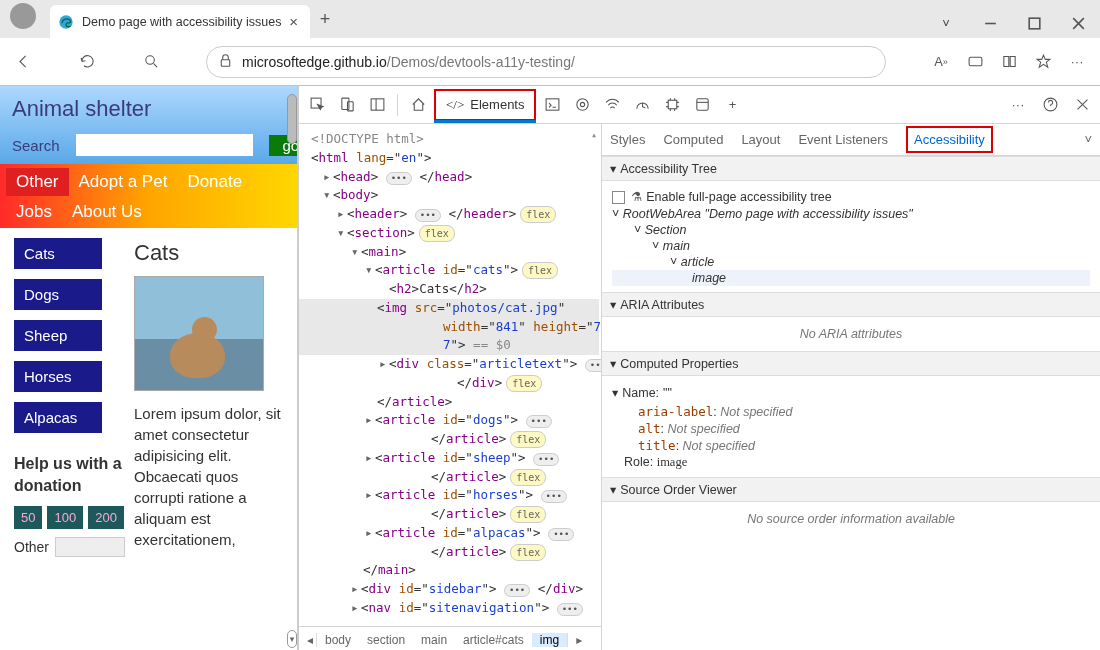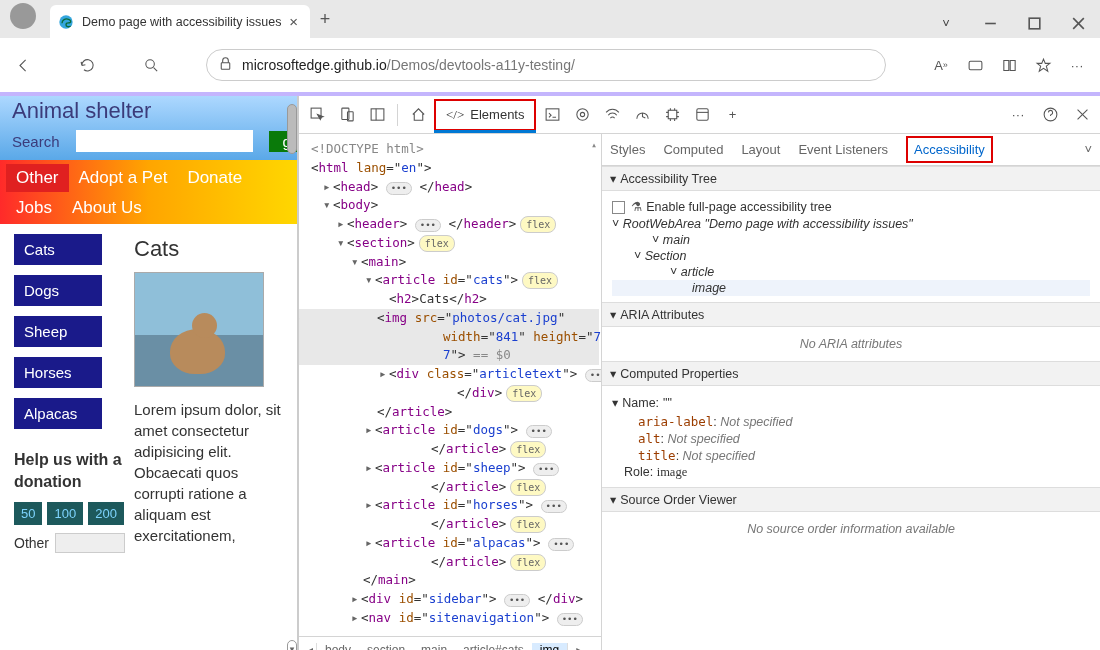--- a/index.html
+++ b/index.html
@@ -9,48 +9,48 @@
   .titlebar { height: 38px; background: #e8e8e8; display: flex; align-items: flex-end; }
   .profile { width: 26px; height: 26px; border-radius: 50%; background: #999; margin: 0 10px 6px 10px; align-self: center; }
   .tab { background: #fff; height: 33px; border-radius: 6px 6px 0 0; display: flex; align-items: center; padding: 0 8px; min-width: 260px; margin-left: 4px; }
   .tab svg { width: 16px; height: 16px; margin-right: 8px; }
   .tab-title { flex: 1; font-size: 12.5px; color: #333; white-space: nowrap; overflow: hidden; }
   .tab-close { font-size: 15px; color: #555; padding: 0 4px; }
   .newtab { width: 30px; text-align: center; font-size: 18px; color: #555; align-self: center; }
   .window-controls { margin-left: auto; display: flex; }
   .window-controls div { width: 44px; height: 30px; display: flex; align-items: center; justify-content: center; color: #444; }
 
-  .addressbar { height: 58px; background: #fff; display: flex; align-items: center; padding: 0 6px; border-bottom: 4px solid #c4b5fd; gap: 30px; }
+  .addressbar { height: 48px; background: #fff; display: flex; align-items: center; padding: 0 6px; border-bottom: 1px solid #c4b5fd; gap: 30px; }
   .iconbtn { width: 34px; height: 34px; display: flex; align-items: center; justify-content: center; color: #555; border-radius: 4px; }
   .urlbox { flex: 1; height: 32px; border: 1px solid #ccc; border-radius: 16px; display: flex; align-items: center; padding: 0 10px; margin: 0 8px; }
   .lock { color: #666; margin-right: 8px; }
   .url { font-size: 14px; color: #777; }
   .url .dark { color: #222; }
   .right-icons { display: flex; }
 
   .content { display: flex; height: calc(650px - 38px - 46px); }
 
   
   .page { width: 297px; overflow: hidden; position: relative; }
-  .page-head { background: linear-gradient(#add8ff,#5aa8e8); padding: 2px 12px 8px; }
+  .page-head { background: linear-gradient(#add8ff,#5aa8e8); padding: 10px 12px 8px; }
   .page-title { font-size: 22px; color: #3b3b7a; font-weight: 400; }
-  .search-row { display: flex; align-items: center; margin-top: 6px; gap: 16px; }
+  .search-row { display: flex; align-items: center; margin-top: 12px; gap: 16px; }
   .search-lbl { color: #3b3b7a; font-size: 15px; }
   .search-inp { flex: 1; height: 22px; background: #fff; border: none; }
   .go { background: #0a7a0a; color: #fff; border: none; padding: 2px 14px; font-size: 15px; }
   .nav { background: linear-gradient(90deg,#ff2a2a,#ffa500 50%,#ffd700); display: flex; flex-wrap: wrap; padding: 4px 6px 2px; }
   .nav a { color: #fff; font-size: 17px; padding: 4px 10px; }
   .nav a.active { background: #e02020; }
   .nav-row2 { width: 100%; display: flex; padding-top: 2px; }
   .page-body { display: flex; }
   .sidecol { width: 128px; padding: 10px 0 0 14px; }
   .animal-nav div { background: #1a1a8a; color: #fff; padding: 7px 10px; margin-bottom: 10px; font-size: 15px; width: 88px; }
   .help { font-size: 16px; font-weight: 700; margin-top: 20px; line-height: 1.35; }
   .donate-btns { display:flex; gap:5px; margin-top:10px; }
-  .donate-btns span { background:#1d595c; color:#7dd3fc; padding:4px 7px; font-size:13px; }
+  .donate-btns span { background:#1d595c; color:#f9a8d4; padding:4px 7px; font-size:13px; }
   .other-row { margin-top:8px; font-size:14px; display:flex; align-items:center; gap:6px;}
   .other-row input { width:70px; height:20px; background:#eee; border:1px solid #ccc; }
   .maincol { flex: 1; padding: 12px 6px 0 6px; }
   .maincol h2 { font-size: 22px; font-weight: 400; margin-bottom: 10px; }
   .catimg { width: 130px; height: 115px; background: linear-gradient(#8fbfd9 55%, #6a8fa5 55%); border:1px solid #aaa; position:relative; overflow:hidden; }
   .cat-shape { position:absolute; width:55px; height:45px; background:#b88b5c; border-radius:50% 50% 45% 45%; bottom:12px; left:35px; }
   .cat-shape::before { content:""; position:absolute; width:25px; height:25px; background:#b88b5c; border-radius:50%; top:-16px; left:22px; }
   .lorem { font-size: 15px; margin-top: 12px; line-height: 1.4; }
 
   
@@ -370,22 +370,22 @@
           <span class="chev">˅</span>
         </div>
 
         <div class="section-head">
             <span>▾</span>
             <span>Accessibility Tree</span>
           </div>
         <div class="section-body">
           <div style="padding:2px 0"><span class="cb"></span><span class="flask">⚗</span><span>Enable full-page accessibility tree</span></div>
           <div class="tree-row" style="padding-left:0">˅ <span class="lbl">RootWebArea "Demo page with accessibility issues"</span></div>
+          <div class="tree-row" style="padding-left:22px">˅ <span class="lbl">Section</span></div>
           <div class="tree-row" style="padding-left:40px">˅ <span class="lbl">main</span></div>
-          <div class="tree-row" style="padding-left:22px">˅ <span class="lbl">Section</span></div>
           <div class="tree-row" style="padding-left:58px">˅ <span class="lbl">article</span></div>
           <div class="tree-row" style="padding-left:80px; background:#eef3fb;"><span class="lbl">image</span></div>
         </div>
 
         <div class="section-head">
             <span>▾</span>
             <span>ARIA Attributes</span>
           </div>
         <div class="section-body empty">No ARIA attributes</div>
 

